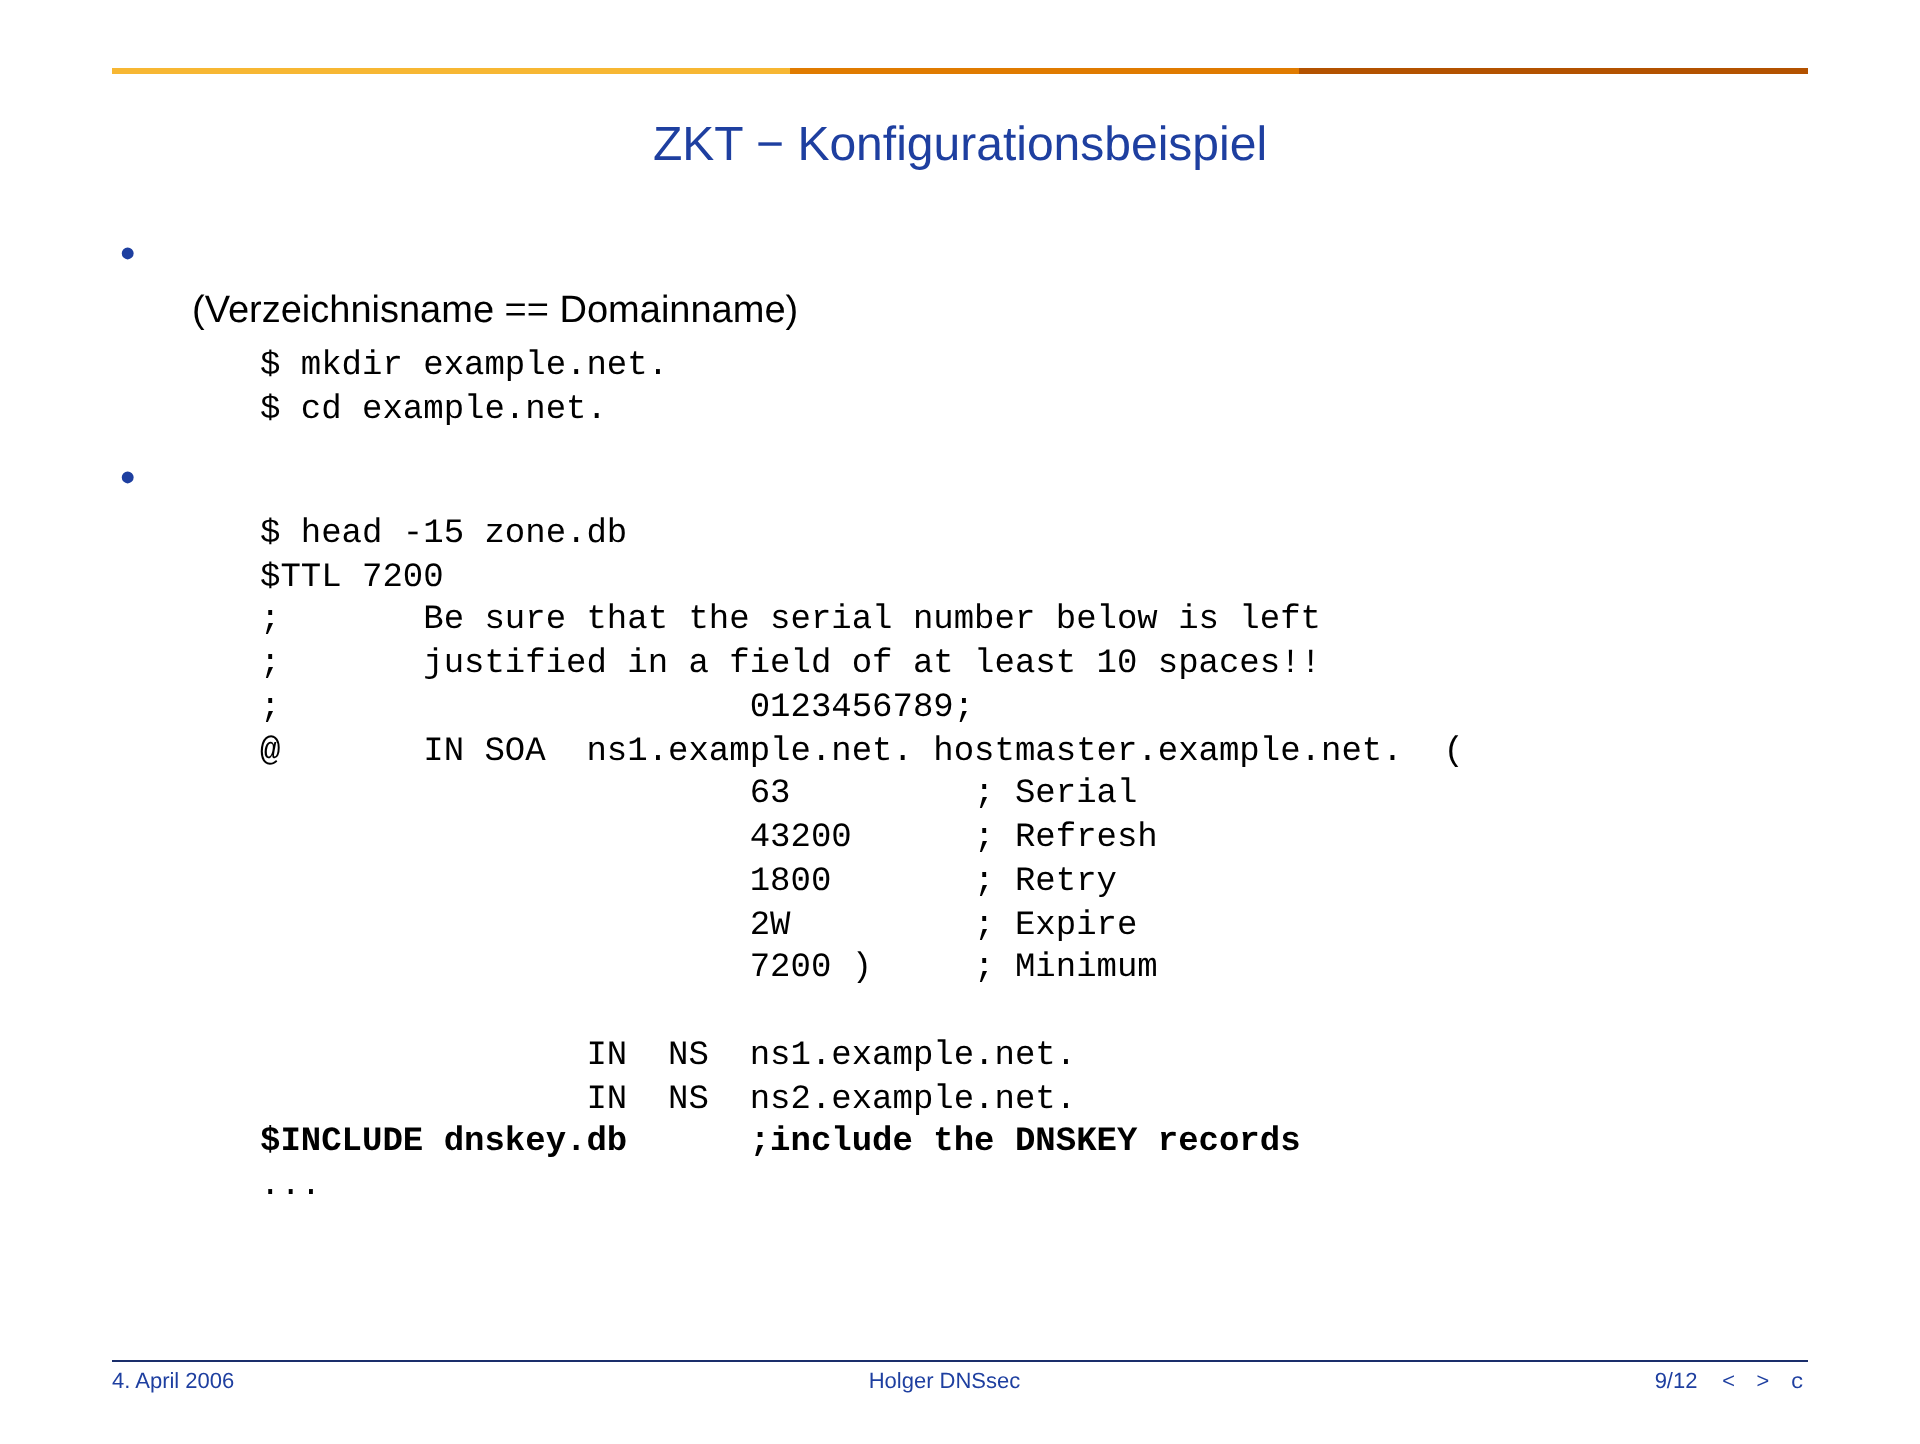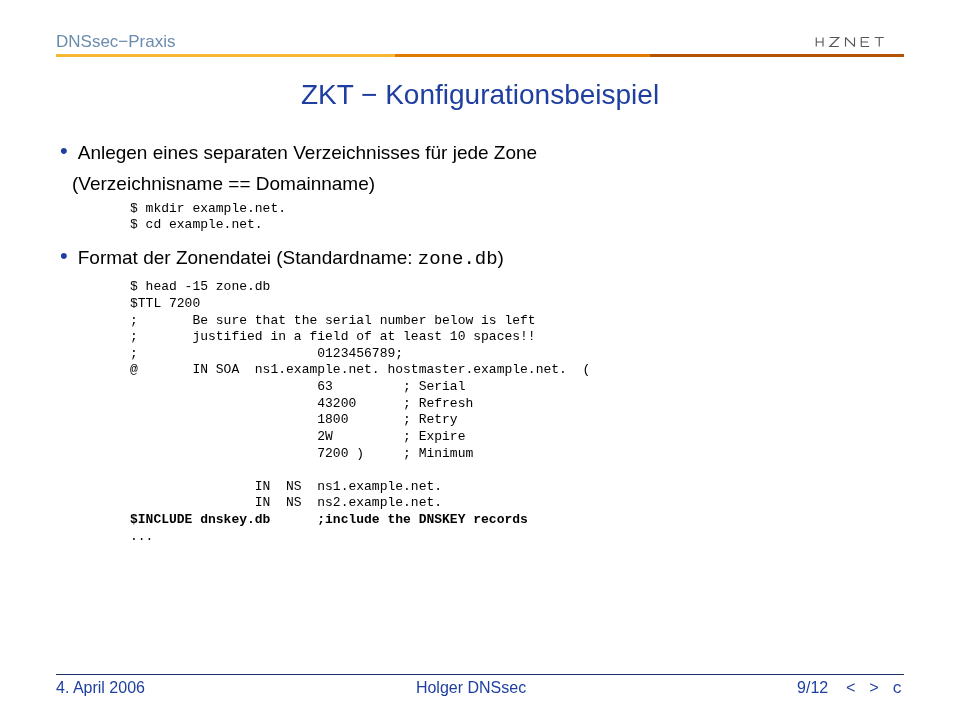--- a/index.html
+++ b/index.html
@@ -43,21 +43,21 @@
   .stripe {
     height: 3px;
     margin-top: 2px;
     background: linear-gradient(to right,
       #f7b733 0, #f7b733 40%,
       #e07b00 40%, #e07b00 70%,
       #b35200 70%, #b35200 100%);
   }
   .title {
     color: #1e3fa0;
-    font-size: 28px;
+    font-size: 24px;
     font-weight: 400;
     text-align: center;
     margin: 22px 0 28px 0;
   }
   .content {
     margin-left: 4px;
   }
   .bullet-row {
     display: flex;
     align-items: flex-start;
@@ -74,21 +74,21 @@
   .bullet-text {
     color: #000;
     font-size: 19px;
   }
   .sub {
     margin-left: 36px;
     margin-bottom: 4px;
   }
   .code {
     font-family: "Courier New", Courier, monospace;
-    font-size: 13px;
+    font-size: 17px;
     white-space: pre;
     color: #000;
     line-height: 1.28;
     margin-left: 70px;
     margin-top: 6px;
     margin-bottom: 10px;
   }
   .code .bold { font-weight: bold; text-align: right; }
   .mono-inline {
     font-family: "Courier New", Courier, monospace;
@@ -101,66 +101,48 @@
   }
   .foot-line {
     height: 1px;
     background: #1a2e6b;
     margin-bottom: 4px;
   }
   .foot-row {
     display: flex;
     justify-content: space-between;
     color: #1e3fa0;
-    font-size: 16px;
+    font-size: 11px;
   }
   .nav-icons {
     font-family: "Courier New", monospace;
     letter-spacing: 2px;
   }
 </style>
 </head>
 <body>
 
 <div class="slide">
 
-  <div class="header-row">
-    <div class="section-label">DNSsec−Praxis</div>
-    <div class="logo">
-      <svg viewBox="0 0 160 24">
-        <g stroke="#555" stroke-width="2" fill="none">
-          <path d="M4 4 V20 M4 12 H16 M16 4 V20"></path>
-          <path d="M28 4 H44 L28 20 H44"></path>
-          <path d="M56 4 V20 M56 4 L72 20 M72 4 V20"></path>
-          <path d="M84 4 H98 M84 4 V20 M84 12 H96 M84 20 H98"></path>
-          <path d="M108 4 H124 M116 4 V20"></path>
-        </g>
-      </svg>
-    </div>
-  </div>
   <div class="stripe"></div>
 
   <div class="title">ZKT − Konfigurationsbeispiel</div>
 
   <div class="content">
 
     <div class="bullet-row">
       <span class="bullet">•</span>
-      <span class="bullet-text">Anlegen eines separaten Verzeichnisses für jede Zone</span>
     </div>
-    <div class="bullet-text sub" style="margin-left:12px;">(Verzeichnisname == Domainname)</div>
+    <div class="bullet-text sub" style="margin-left:36px;">(Verzeichnisname == Domainname)</div>
 
     <div class="code"><span>$ mkdir example.net.</span>
 <span>$ cd example.net.</span></div>
 
     <div class="bullet-row">
       <span class="bullet">•</span>
-      <span class="bullet-text">
-        <span>Format der Zonendatei (Standardname: </span><span class="mono-inline">zone.db</span><span>)</span>
-      </span>
     </div>
 
     <div class="code"><span>$ head -15 zone.db
 $TTL 7200
 ;       Be sure that the serial number below is left
 ;       justified in a field of at least 10 spaces!!
 ;                       0123456789;
 @       IN SOA  ns1.example.net. hostmaster.example.net.  (
                         63         ; Serial
                         43200      ; Refresh

